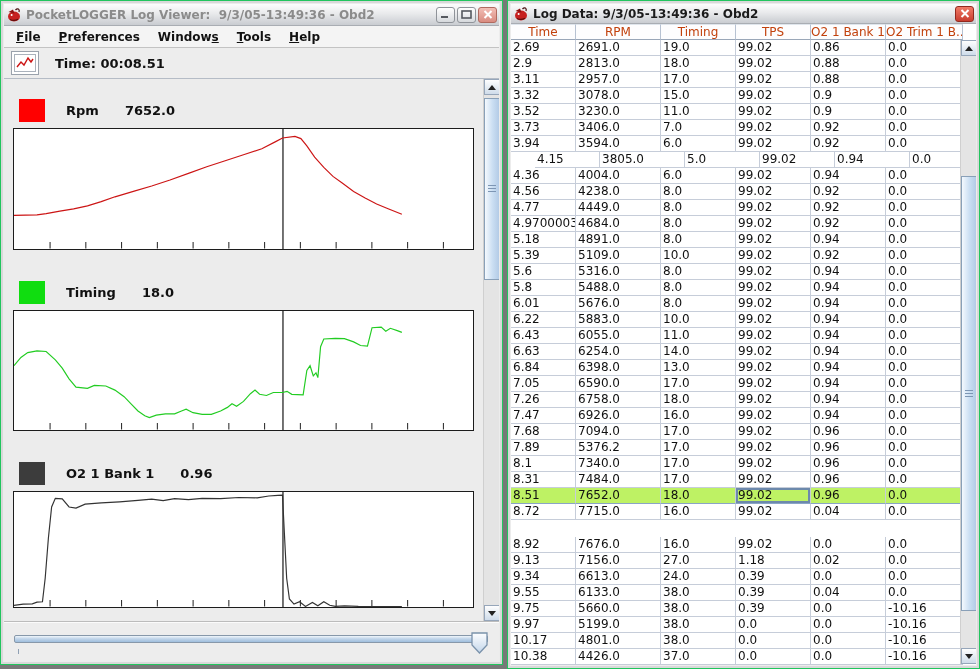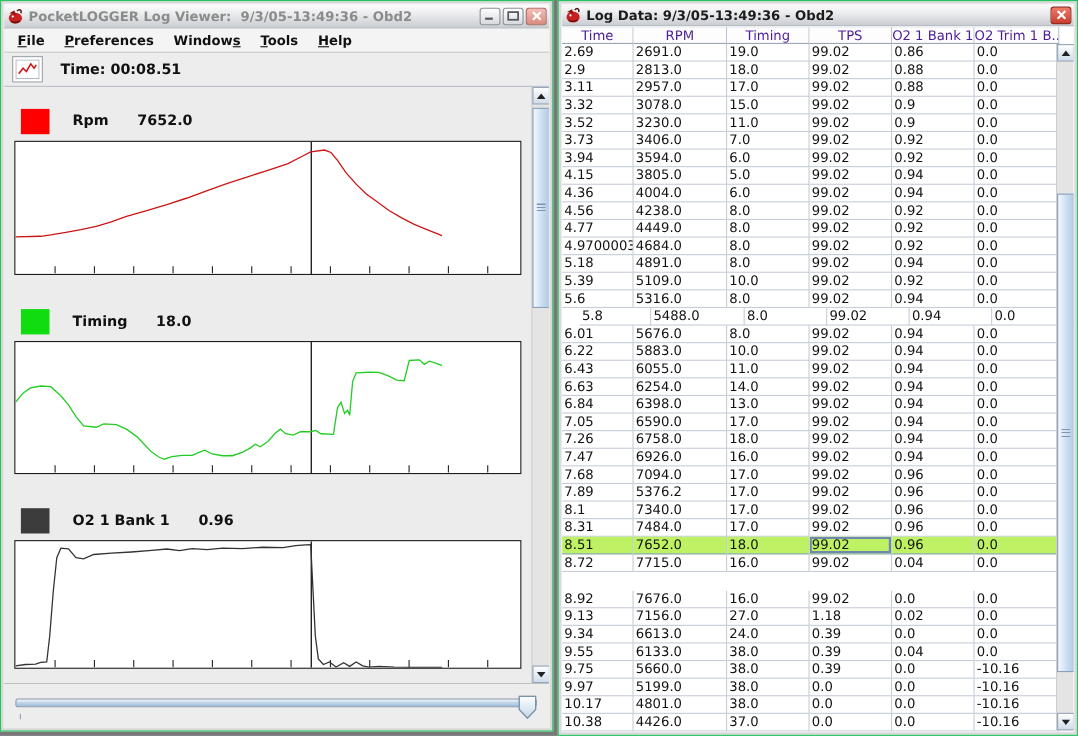--- a/index.html
+++ b/index.html
@@ -59,21 +59,21 @@
   
   .slider-panel{height:40px;flex:0 0 auto;position:relative;background:#ededed;
                 border-top:1px solid #bcbcbc;box-shadow:inset 0 1px 0 #fbfbfb}
   .slider-track{position:absolute;left:10px;right:11px;top:13px;height:8px;border:1px solid #8798aa;
                 border-radius:2px;background:linear-gradient(180deg,#f0f6fb 0%,#c2d6ea 45%,#9fbedd 100%)}
   .slider-thumb{position:absolute;right:11px;top:10px;width:17px;height:22px}
   .slider-tick{position:absolute;left:14px;top:27px;width:1px;height:5px;background:#8fa0b4}
   
   .table{flex:1 1 auto;position:relative;background:#fff;overflow:hidden}
   .thead,.trow{display:grid;height:16px}
-  .th{font-size:12px;color:#4c1d95;text-align:center;line-height:15px;background:#fdfdfe;
+  .th{font-size:12px;color:#c2410c;text-align:center;line-height:15px;background:#fdfdfe;
       border-right:1px solid #b7c2d2;border-bottom:1px solid #99a6b8;border-top:1px solid #dfe5ec;
       overflow:hidden;white-space:nowrap}
   .td{font-size:12px;color:#111;line-height:15px;padding-left:2px;
       border-right:1px solid #c6cdd9;border-bottom:1px solid #c6cdd9;
       overflow:hidden;white-space:nowrap}
   .trow.selected .td{background:#bef264;border-bottom-color:#8aa4c6;border-top:0}
   .td.focus-cell{box-shadow:inset 0 0 0 2px #6d89ac}
   #table-sb{right:0;top:16px;height:624px}
 </style>
 </head>
@@ -322,21 +322,21 @@
             <div class="td">0.0</div>
           </div>
           <div class="trow" style="grid-template-columns: 65px 85px 75px 75px 75px 77px;">
             <div class="td">3.94</div>
             <div class="td">3594.0</div>
             <div class="td">6.0</div>
             <div class="td">99.02</div>
             <div class="td">0.92</div>
             <div class="td">0.0</div>
           </div>
-          <div class="trow" style="grid-template-columns: 65px 85px 75px 75px 75px 77px;">
+          <div class="trow" style="grid-template-columns: 65px 85px 75px 75px 75px 77px; padding-left: 24px;">
             <div class="td">4.15</div>
             <div class="td">3805.0</div>
             <div class="td">5.0</div>
             <div class="td">99.02</div>
             <div class="td">0.94</div>
             <div class="td">0.0</div>
           </div>
           <div class="trow" style="grid-template-columns: 65px 85px 75px 75px 75px 77px;">
             <div class="td">4.36</div>
             <div class="td">4004.0</div>
@@ -386,21 +386,21 @@
             <div class="td">0.0</div>
           </div>
           <div class="trow" style="grid-template-columns: 65px 85px 75px 75px 75px 77px;">
             <div class="td">5.6</div>
             <div class="td">5316.0</div>
             <div class="td">8.0</div>
             <div class="td">99.02</div>
             <div class="td">0.94</div>
             <div class="td">0.0</div>
           </div>
-          <div class="trow" style="grid-template-columns: 65px 85px 75px 75px 75px 77px; padding-left: 16px;">
+          <div class="trow" style="grid-template-columns: 65px 85px 75px 75px 75px 77px;">
             <div class="td">5.8</div>
             <div class="td">5488.0</div>
             <div class="td">8.0</div>
             <div class="td">99.02</div>
             <div class="td">0.94</div>
             <div class="td">0.0</div>
           </div>
           <div class="trow" style="grid-template-columns: 65px 85px 75px 75px 75px 77px;">
             <div class="td">6.01</div>
             <div class="td">5676.0</div>

